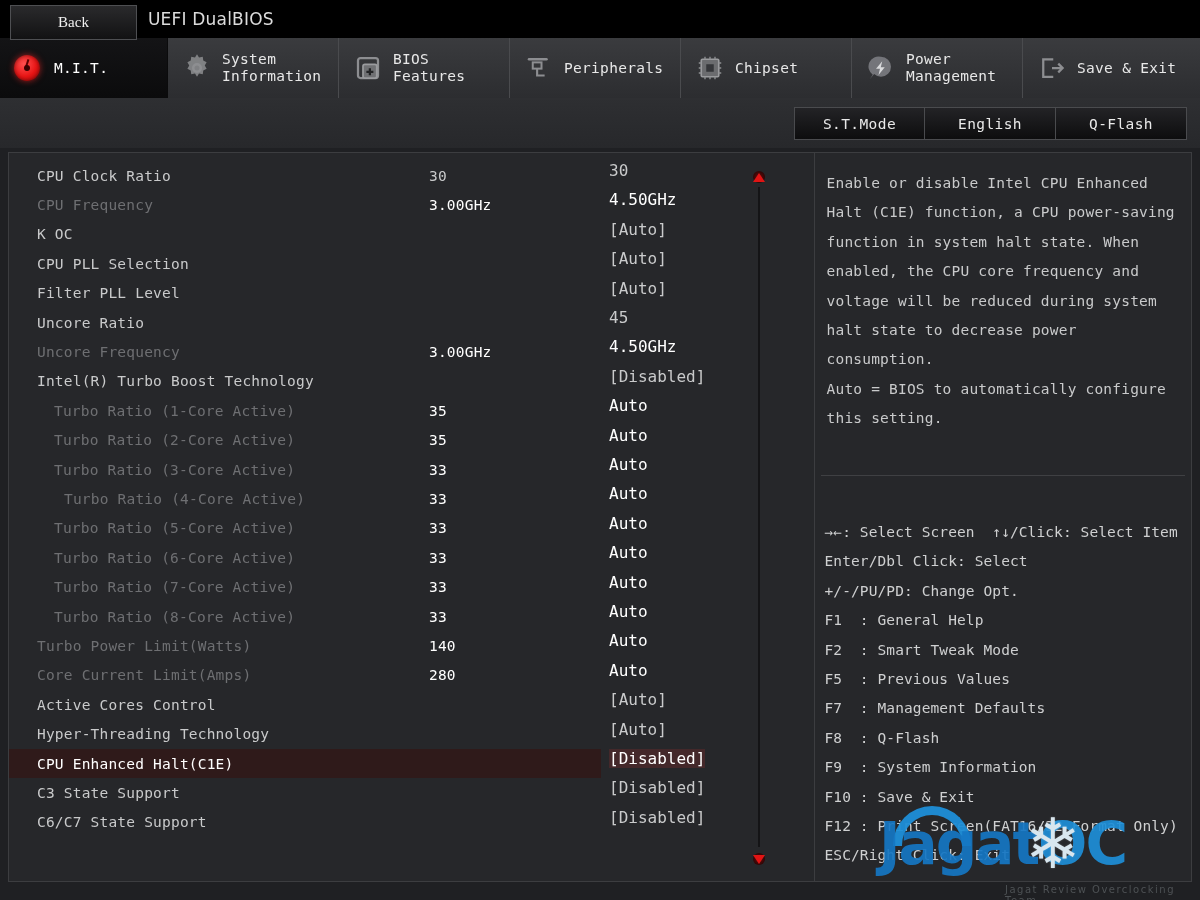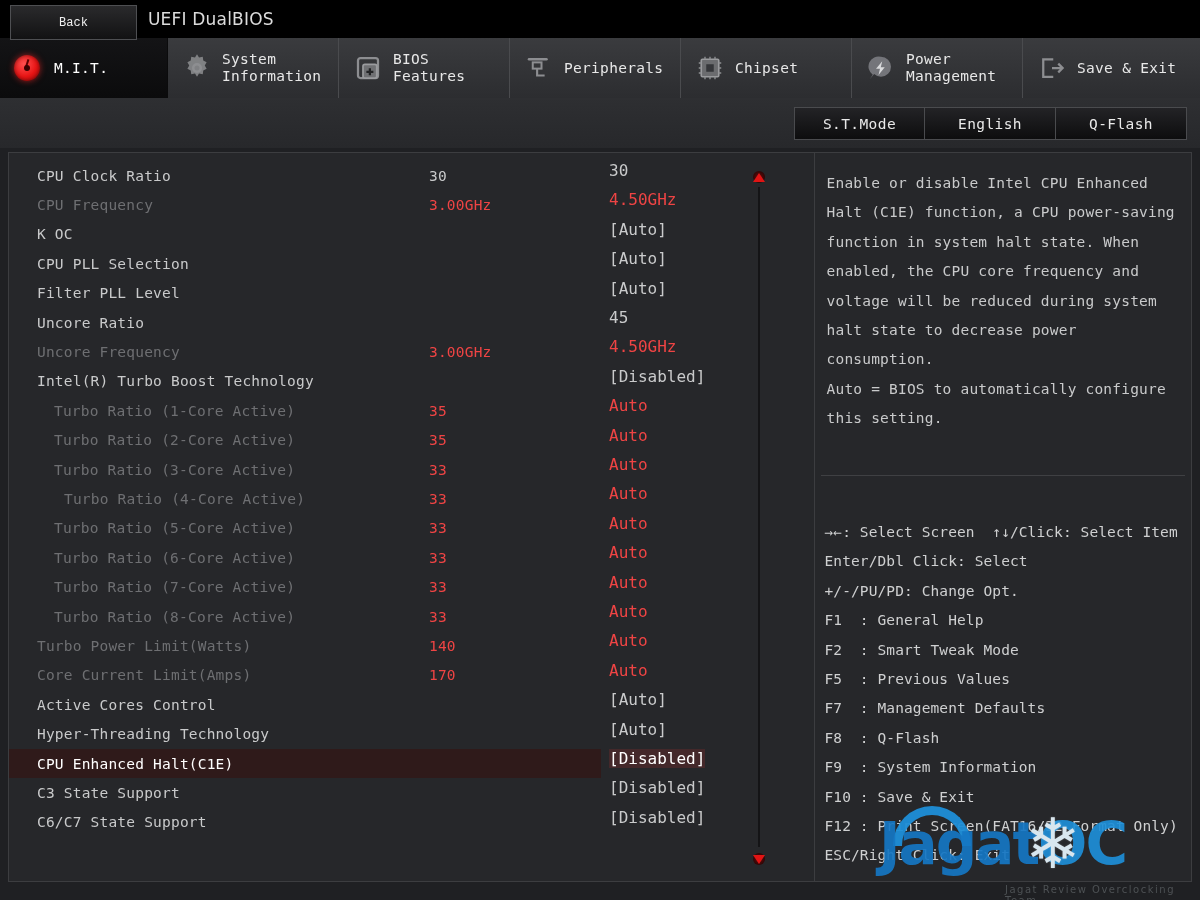--- a/index.html
+++ b/index.html
@@ -74,22 +74,22 @@
   
   .subbar {
     position: absolute; left: 0; top: 98px; width: 1200px; height: 50px;
     background: linear-gradient(#2e2f32, #27282b);
   }
   .btn-back {
     position: absolute; left: 10px; top: 5px; width: 127px; height: 35px;
     background: linear-gradient(#2a2a2c, #121213);
     border: 1px solid #4e4f52;
     display: flex; align-items: center; justify-content: center;
-    font-size: 12px; color: #f0f0f0;
-    font-family: Liberation Mono, monospace;
+    font-size: 15px; color: #f0f0f0;
+    font-family: Liberation Serif, serif;
   }
   .rightbtns { position: absolute; right: 13px; top: 107px; display: flex; }
   .btn-r {
     width: 131px; height: 33px;
     background: linear-gradient(#232326, #0d0d0e);
     border: 1px solid #4a4b4e;
     display: flex; align-items: center; justify-content: center;
     font-size: 14.5px; color: #e9e9e9; letter-spacing: 0.4px;
   }
   .btn-r + .btn-r { border-left: none; }
@@ -121,21 +121,21 @@
   }
   .row .rdefault {
     position: absolute; left: 420px; top: 0; height: 29.4px;
     display: flex; align-items: center;
   }
 
   
   .t-normal  { color: #c9cacb; }
   .t-dim     { color: #6e6f72; }
   .t-val     { color: #c9cacb; }
-  .t-valdim  { color: #ef4444; }
+  .t-valdim  { color: #ffffff; }
 
   
   .row.selected { background: #2f1a1a; }
   .row.selected .rlabel { color: #ffffff; }
 
   
   .scroll {
     position: absolute; right: 8px; top: 8px; width: 14px; height: 712px;
   }
   .scroll .arrow-up, .scroll .arrow-down {
@@ -383,21 +383,21 @@
             <div class="rdefault t-valdim">33</div>
           </div>
           <div class="rvalue t-valdim" style="position: absolute; left: 600px; top: 449px;">Auto</div>
           <div class="row" style="top: 478.4px; position: absolute; left: 0px; width: 792px;">
             <div class="rlabel t-dim" style="left: 28px;">Turbo Power Limit(Watts)</div>
             <div class="rdefault t-valdim">140</div>
           </div>
           <div class="rvalue t-valdim" style="position: absolute; left: 600px; top: 478.4px;">Auto</div>
           <div class="row" style="top: 507.8px; position: absolute; left: 0px; width: 792px;">
             <div class="rlabel t-dim" style="left: 28px;">Core Current Limit(Amps)</div>
-            <div class="rdefault t-valdim">170</div>
+            <div class="rdefault t-valdim">280</div>
           </div>
           <div class="rvalue t-valdim" style="position: absolute; left: 600px; top: 507.8px;">Auto</div>
           <div class="row" style="top: 537.2px; position: absolute; left: 0px; width: 792px;">
             <div class="rlabel t-normal" style="left: 28px;">Active Cores Control</div>
             <div class="rdefault t-normal"></div>
           </div>
           <div class="rvalue boxed t-val" style="position: absolute; left: 600px; top: 537.2px;">[Auto]</div>
           <div class="row" style="top: 566.6px; position: absolute; left: 0px; width: 792px;">
             <div class="rlabel t-normal" style="left: 28px;">Hyper-Threading Technology</div>
             <div class="rdefault t-normal"></div>

